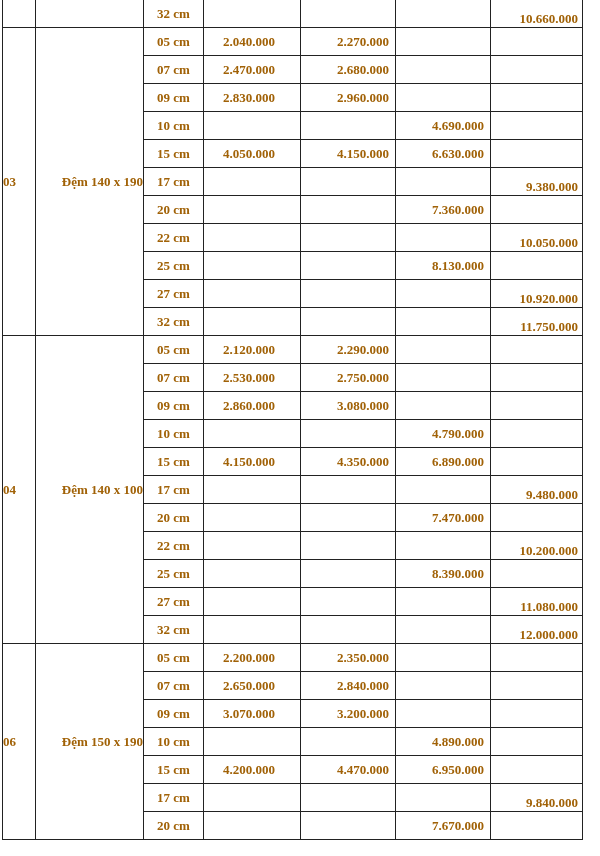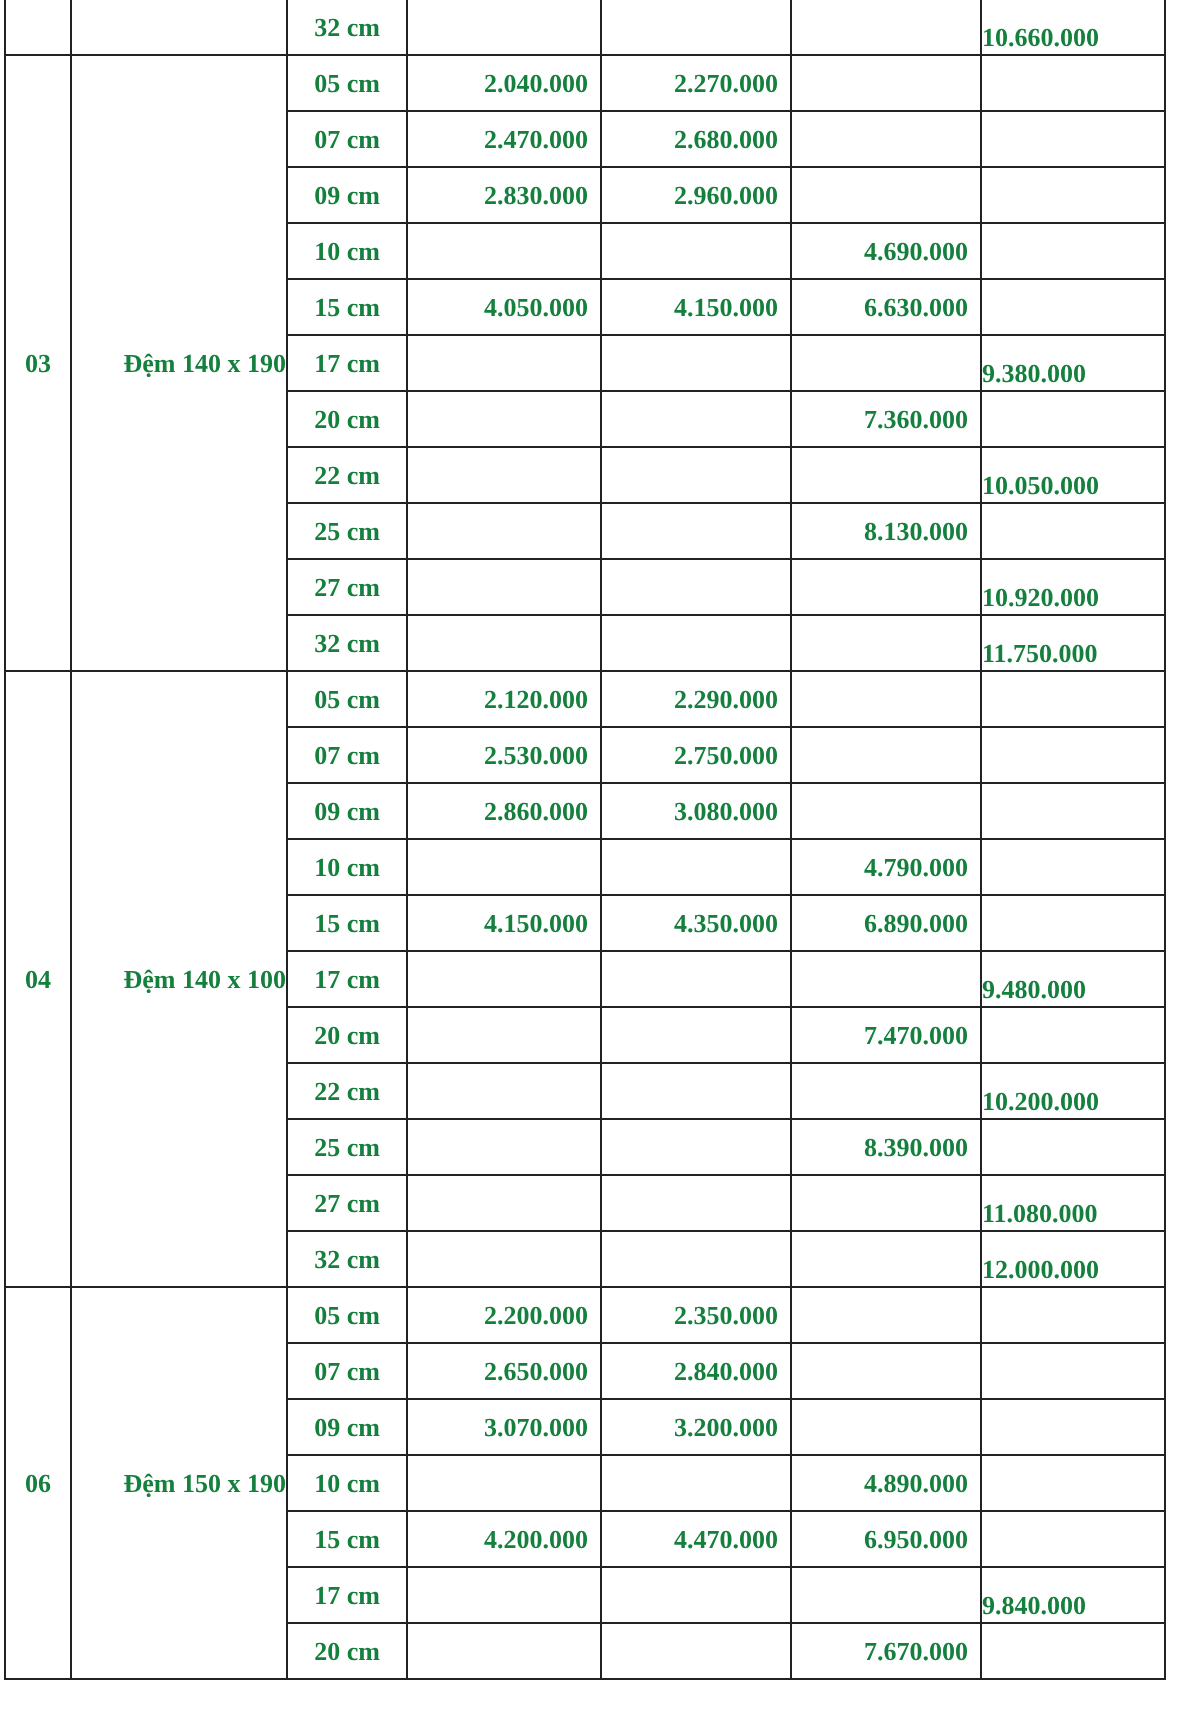--- a/index.html
+++ b/index.html
@@ -3,37 +3,37 @@
 <meta charset="utf-8">
 <style>
   html, body { margin: 0; padding: 0; background: #ffffff; }
   body { width: 600px; height: 856px; overflow: hidden; position: relative; }
   table.price {
     position: absolute; left: 2px; top: -1px;
     border-collapse: collapse;
     table-layout: fixed;
     font-family: "Liberation Serif", "DejaVu Serif", serif;
     font-weight: bold;
-    color: #15803d;
+    color: #a16207;
   }
   table.price td {
     border: 1.5px solid #222;
     height: 27px;
     padding: 0;
     font-size: 13px;
     white-space: nowrap;
   }
-  td.c-no { width: 32px; text-align: center; font-size: 12px; }
+  td.c-no { width: 32px; text-align: left; font-size: 12px; }
   td.c-name { width: 104px; text-align: right; padding-left: 3px !important; font-size: 12px; }
   td.c-thick { width: 59px; text-align: center; font-size: 11.5px; }
   td.c-p1, td.c-p2, td.c-p3 { text-align: right; padding-right: 6px !important; vertical-align: middle; }
-  td.c-p1 { width: 90px; }
+  td.c-p1 { width: 90px; text-align: center; }
   td.c-p2 { width: 88px; }
   td.c-p3 { width: 88px; }
-  td.c-p4 { width: 87px; padding-right: 4px !important; vertical-align: bottom; padding-bottom: 0 !important; line-height: 17px; }
+  td.c-p4 { width: 87px; text-align: right; padding-right: 4px !important; vertical-align: bottom; padding-bottom: 0 !important; line-height: 17px; }
   td.group-top { border-top: 2px solid #222; }
 </style>
 </head>
 <body>
 
 <table class="price">
   <tbody id="tbody">
       <tr>
         <td class="c-no"></td>
         <td class="c-name"></td>

